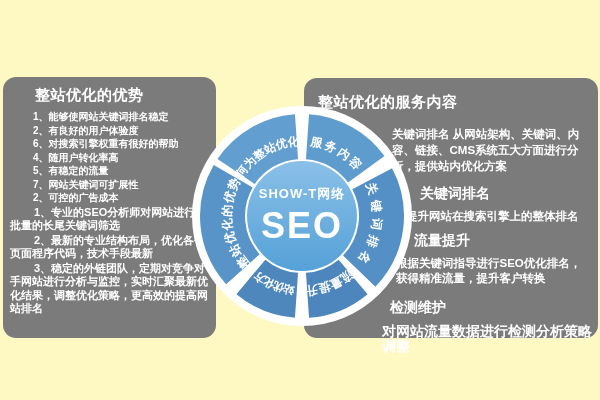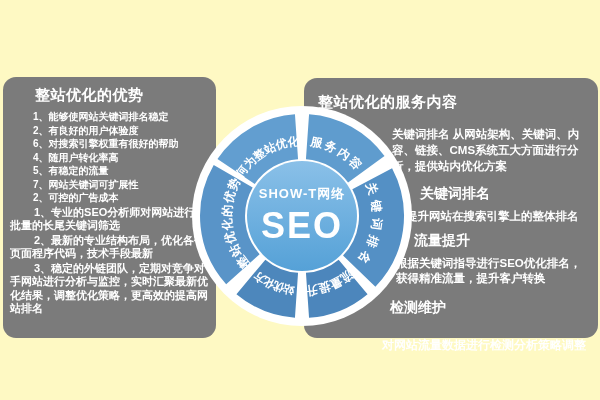--- a/index.html
+++ b/index.html
@@ -19,21 +19,21 @@
 
   .panel-right h2.rt { margin:15px 0 0 14px; }
   .svc-intro { font-size:11.5px; font-weight:bold; line-height:16px; margin:14px 12px 0 88px; }
   .svc-head  { font-size:14px; font-weight:bold; }
   .h-kw  { margin:11px 0 0 116px; }
   .h-tr  { margin:8px 0 0 110px; }
   .h-mt  { margin:13px 0 0 86px; }
   .svc-body { font-size:11.5px; font-weight:bold; line-height:15px; }
   .b-kw { margin:6px 0 0 102px; }
   .b-tr { margin:6px 14px 0 92px; }
-  .b-mt { margin:21px 0 0 78px; font-size:12px; }
+  .b-mt { margin:7px 0 0 78px; font-size:14px; }
 
   .circle-wrap { position:absolute; left:191px; top:105px; width:222px; height:222px; z-index:2; }
   .ring-label { font-size:12px; font-weight:bold; fill:#ffffff; }
   .rl-0 { letter-spacing:0px; font-size:11.5px; }
   .rl-1 { letter-spacing:2px; }
   .rl-2 { letter-spacing:5px; }
   .rl-3 { letter-spacing:0px; }
   .rl-4 { letter-spacing:-1px; font-size:11px; }
   .rl-5 { letter-spacing:1px; }
   .brand-text { font-size:13px; font-weight:bold; fill:#ffffff; letter-spacing:1px; }

